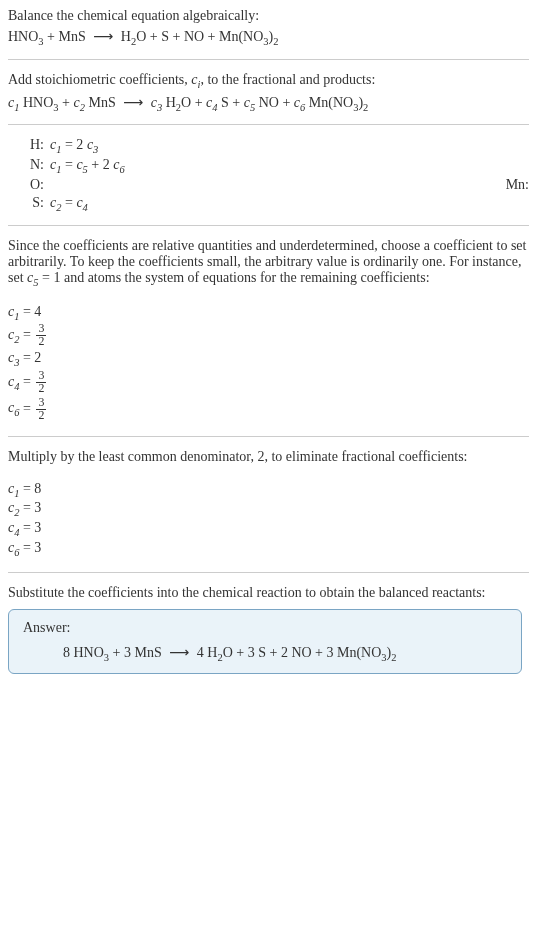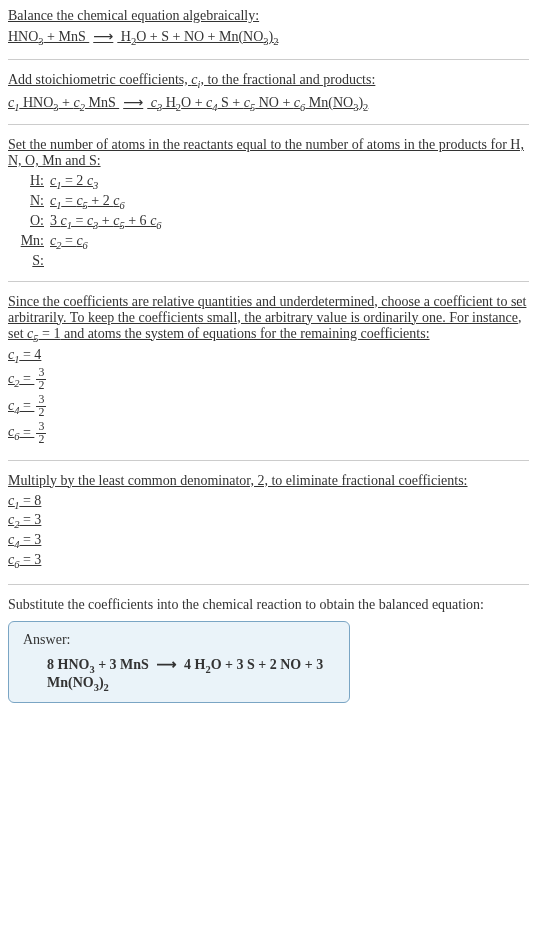--- a/index.html
+++ b/index.html
@@ -9,21 +9,20 @@
       font-size: 14px;
       color: #333;
       background: #fff;
       width: 537px;
       box-sizing: border-box;
     }
     .section {
       border-bottom: 1px solid #ccc;
       padding-bottom: 12px;
       margin-bottom: 12px;
-      text-decoration: underline;
     }
     .section:last-of-type {
       border-bottom: none;
     }
     .intro {
       margin-bottom: 4px;
     }
     .equation {
       margin: 0 0;
     }
@@ -31,21 +30,21 @@
       display: grid;
       grid-template-columns: 32px auto;
       gap: 2px 6px;
       margin-left: 4px;
       margin-top: 4px;
     }
     .atom-label {
       text-align: right;
     }
     .coeffs {
-      margin-top: 4px;
+      margin-top: 16px;
     }
     .coeffs div {
       margin: 2px 0;
     }
     sub {
       font-size: 0.75em;
       vertical-align: sub;
     }
     .frac {
       display: inline-block;
@@ -63,30 +62,29 @@
     .frac .den {
       display: block;
       padding: 0 2px;
     }
     .answer-box {
       border: 1px solid #7aa5c4;
       border-radius: 6px;
       background: #eaf3f9;
       padding: 10px 14px;
       margin-top: 8px;
-      width: 342px;
+      width: 514px;
       box-sizing: border-box;
     }
     .answer-label {
       margin-bottom: 8px;
       color: #333;
     }
     .answer-eq {
-      margin-left: 24px;
-      font-weight: bold;
+      margin-left: 40px;
     }
     i { font-style: italic; }
     .arrow { margin: 0 4px; }
   </style>
 </head>
 <body>
 
 <div class="section">
   <div class="intro">Balance the chemical equation algebraically:</div>
   <div class="equation">
@@ -97,62 +95,61 @@
 <div class="section">
   <div class="intro">
     <span>Add stoichiometric coefficients, </span><i><span>c</span><sub>i</sub></i><span>, to the fractional and products:</span>
   </div>
   <div class="equation">
     <i><span>c</span><sub>1</sub></i><span> HNO</span><sub>3</sub><span> + </span><i><span>c</span><sub>2</sub></i><span> MnS </span><span class="arrow">⟶</span><i><span> c</span><sub>3</sub></i><span> H</span><sub>2</sub><span>O + </span><i><span>c</span><sub>4</sub></i><span> S + </span><i><span>c</span><sub>5</sub></i><span> NO + </span><i><span>c</span><sub>6</sub></i><span> Mn(NO</span><sub>3</sub><span>)</span><sub>2</sub>
   </div>
 </div>
 
 <div class="section">
-  <div class="intro">Set the number of atoms in the reactants equal to the number of atoms in the products for H, N, O, Mn and S:</div>
   <div class="atom-table">
 
     <div class="atom-label">H:</div>
     <div><i><span>c</span><sub>1</sub></i><span> = 2 </span><i><span>c</span><sub>3</sub></i></div>
 
     <div class="atom-label">N:</div>
     <div><i><span>c</span><sub>1</sub></i><span> = </span><i><span>c</span><sub>5</sub></i><span> + 2 </span><i><span>c</span><sub>6</sub></i></div>
 
     <div class="atom-label">O:</div>
-    <div><span>3 </span><i><span>c</span><sub>1</sub></i><span> = </span><i><span>c</span><sub>3</sub></i><span> + </span><i><span>c</span><sub>5</sub></i><span> + 6 </span><i><span>c</span><sub>6</sub></i></div>
 
     <div class="atom-label">Mn:</div>
-    <div><i><span>c</span><sub>2</sub></i><span> = </span><i><span>c</span><sub>6</sub></i></div>
 
     <div class="atom-label">S:</div>
+    <div><i><span>c</span><sub>2</sub></i><span> = </span><i><span>c</span><sub>4</sub></i></div>
   </div>
 </div>
 
 <div class="section">
   <div class="intro">
     <span>Since the coefficients are relative quantities and underdetermined, choose a coefficient to set arbitrarily. To keep the coefficients small, the arbitrary value is ordinarily one. For instance, set </span><i><span>c</span><sub>5</sub></i><span> = 1</span><span> and atoms the system of equations for the remaining coefficients:</span>
   </div>
   <div class="coeffs" id="coeffs4">
       <div><i>c<sub>1</sub></i><span> = 4</span></div>
       <div><i>c<sub>2</sub></i><span> = </span><span class="frac"><span class="num">3</span><span class="den">2</span></span></div>
+      <div><i>c<sub>3</sub></i><span> = 2</span></div>
       <div><i>c<sub>4</sub></i><span> = </span><span class="frac"><span class="num">3</span><span class="den">2</span></span></div>
       <div><i>c<sub>6</sub></i><span> = </span><span class="frac"><span class="num">3</span><span class="den">2</span></span></div>
     </div>
 </div>
 
 <div class="section">
   <div class="intro">Multiply by the least common denominator, 2, to eliminate fractional coefficients:</div>
   <div class="coeffs" id="coeffs5">
       <div><i>c<sub>1</sub></i><span> = 8</span></div>
       <div><i>c<sub>2</sub></i><span> = 3</span></div>
       <div><i>c<sub>4</sub></i><span> = 3</span></div>
       <div><i>c<sub>6</sub></i><span> = 3</span></div>
     </div>
 </div>
 
 <div>
-  <div class="intro">Substitute the coefficients into the chemical reaction to obtain the balanced equation:</div>
+  <div class="intro">Substitute the coefficients into the chemical reaction to obtain the balanced reactants:</div>
   <div class="answer-box">
     <div class="answer-label">Answer:</div>
     <div class="answer-eq">
       <span>8 HNO</span><sub>3</sub><span> + 3 MnS </span><span class="arrow">⟶</span><span> 4 H</span><sub>2</sub><span>O + 3 S + 2 NO + 3 Mn(NO</span><sub>3</sub><span>)</span><sub>2</sub>
     </div>
   </div>
 </div>
 
 </body></html>

